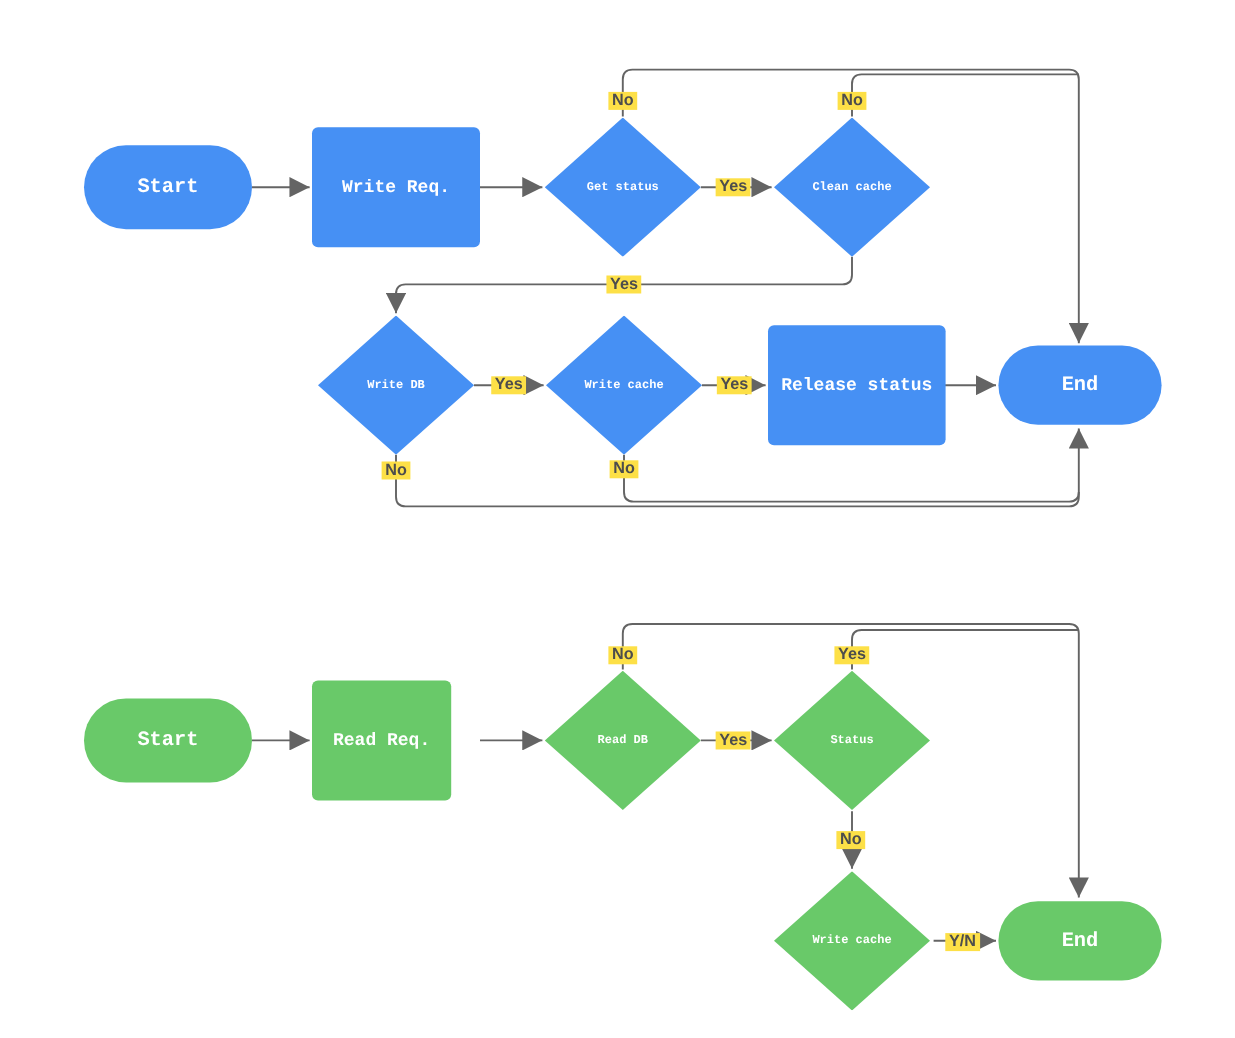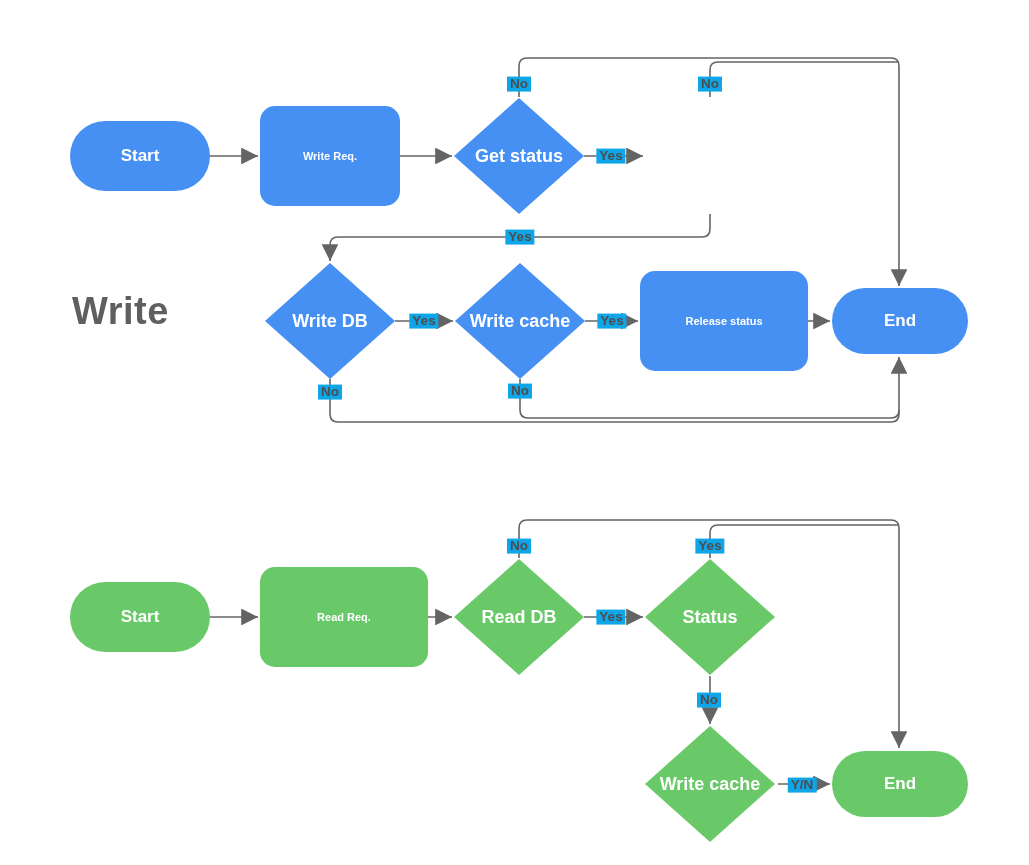--- a/index.html
+++ b/index.html
@@ -13,33 +13,33 @@
   html,body{margin:0;padding:0;background:#ffffff;}
   #canvas{
     position:relative;width:1029px;height:865px;background:#ffffff;
     font-family:"Liberation Sans",sans-serif;overflow:hidden;
   }
   #edges{position:absolute;left:0;top:0;}
   .edge{fill:none;stroke:var(--connector);stroke-width:1.6px;}
   #arrowhead path{fill:var(--connector);}
   .node{
     position:absolute;display:flex;align-items:center;justify-content:center;
-    text-align:left;color:var(--node-text);font-weight:bold;box-sizing:border-box;
+    text-align:center;color:var(--node-text);font-weight:bold;box-sizing:border-box;font-family:Liberation Mono, monospace;
   }
   .pill{border-radius:36px;font-size:17px;}
-  .rect{border-radius:15px;font-size:11px;}
+  .rect{border-radius:5px;font-size:15px;}
   .diamond{
     clip-path:polygon(50% 0%,100% 50%,50% 100%,0% 50%);
-    font-size:18px;padding:0 14px;
+    font-size:10px;padding:0 14px;
   }
   .blue{background:var(--write-node);}
   .green{background:var(--read-node);}
   .edge-label{
     position:absolute;transform:translate(-50%,-50%);
-    background:#0ea5e9;padding:0 3px;
+    background:#fde047;padding:0 3px;
     font-size:13.5px;font-weight:bold;color:var(--edge-label-text);
     white-space:nowrap;line-height:1.1;
   }
   .section-label{
     position:absolute;transform:translate(0,-50%);
     font-size:38px;font-weight:bold;color:var(--section-label);
     letter-spacing:0.5px;
   }
 </style>
 </head>
@@ -68,42 +68,42 @@
 
     <path class="edge" d="M210,617 H258" marker-end="url(#arrowhead)"></path>
     <path class="edge" d="M400,617 H452" marker-end="url(#arrowhead)"></path>
     <path class="edge" d="M584,617 H643" marker-end="url(#arrowhead)"></path>
     <path class="edge" d="M519,558 V528 Q519,520 527,520 H891 Q899,520 899,528 V748" marker-end="url(#arrowhead)"></path>
     <path class="edge" d="M710,558 V533 Q710,525 718,525 H899"></path>
     <path class="edge" d="M710,676 V724" marker-end="url(#arrowhead)"></path>
     <path class="edge" d="M778,784 H830" marker-end="url(#arrowhead)"></path>
   </svg>
 
-  <div class="section-label" style="left:72px;top:311px">Write</div>
 
   <div class="node pill blue" style="left:70px;top:121px;width:140px;height:70px">Start</div>
   <div class="node rect blue" style="left:260px;top:106px;width:140px;height:100px">Write Req.</div>
   <div class="node diamond blue" style="left:454px;top:98px;width:130px;height:116px">Get status</div>
+  <div class="node diamond blue" style="left:645px;top:98px;width:130px;height:116px">Clean cache</div>
   <div class="node diamond blue" style="left:265px;top:263px;width:130px;height:116px">Write DB</div>
   <div class="node diamond blue" style="left:455px;top:263px;width:130px;height:116px">Write cache</div>
-  <div class="node rect blue" style="left:640px;top:271px;width:168px;height:100px">Release status</div>
+  <div class="node rect blue" style="left:640px;top:271px;width:148px;height:100px">Release status</div>
   <div class="node pill blue" style="left:832px;top:288px;width:136px;height:66px">End</div>
 
   <div class="edge-label" style="left:519px;top:84px">No</div>
   <div class="edge-label" style="left:710px;top:84px">No</div>
   <div class="edge-label" style="left:611px;top:156px">Yes</div>
   <div class="edge-label" style="left:520px;top:237px">Yes</div>
   <div class="edge-label" style="left:424px;top:321px">Yes</div>
   <div class="edge-label" style="left:612px;top:321px">Yes</div>
   <div class="edge-label" style="left:330px;top:392px">No</div>
   <div class="edge-label" style="left:520px;top:391px">No</div>
 
 
   <div class="node pill green" style="left:70px;top:582px;width:140px;height:70px">Start</div>
-  <div class="node rect green" style="left:260px;top:567px;width:168px;height:100px">Read Req.</div>
+  <div class="node rect green" style="left:260px;top:567px;width:116px;height:100px">Read Req.</div>
   <div class="node diamond green" style="left:454px;top:559px;width:130px;height:116px">Read DB</div>
   <div class="node diamond green" style="left:645px;top:559px;width:130px;height:116px">Status</div>
   <div class="node diamond green" style="left:645px;top:726px;width:130px;height:116px">Write cache</div>
   <div class="node pill green" style="left:832px;top:751px;width:136px;height:66px">End</div>
 
   <div class="edge-label" style="left:519px;top:546px">No</div>
   <div class="edge-label" style="left:710px;top:546px">Yes</div>
   <div class="edge-label" style="left:611px;top:617px">Yes</div>
   <div class="edge-label" style="left:709px;top:700px">No</div>
   <div class="edge-label" style="left:802px;top:785px">Y/N</div>

